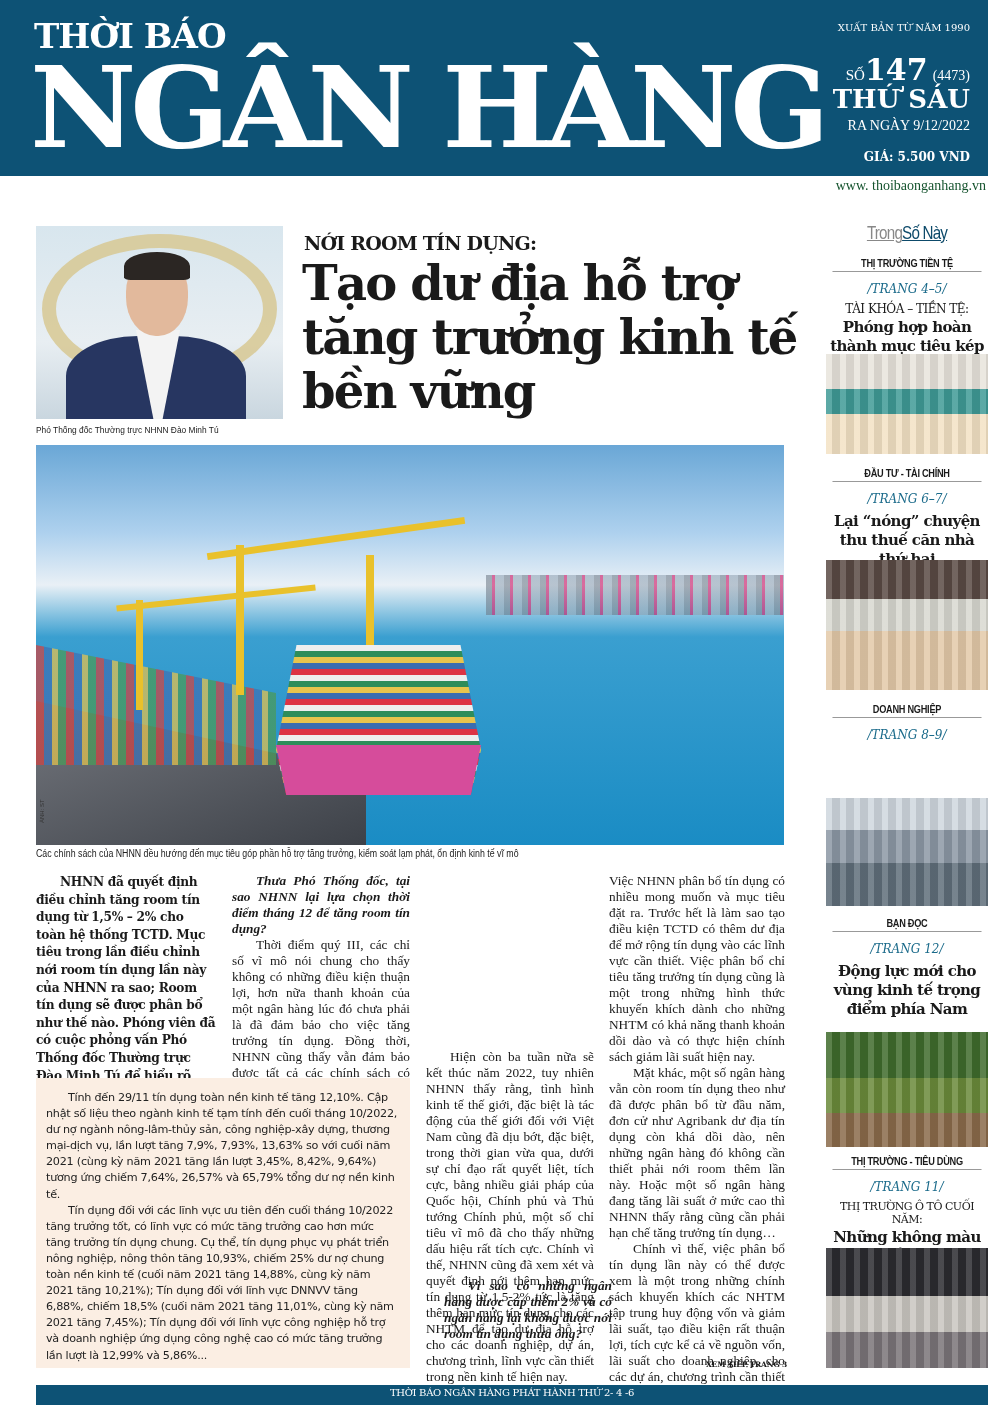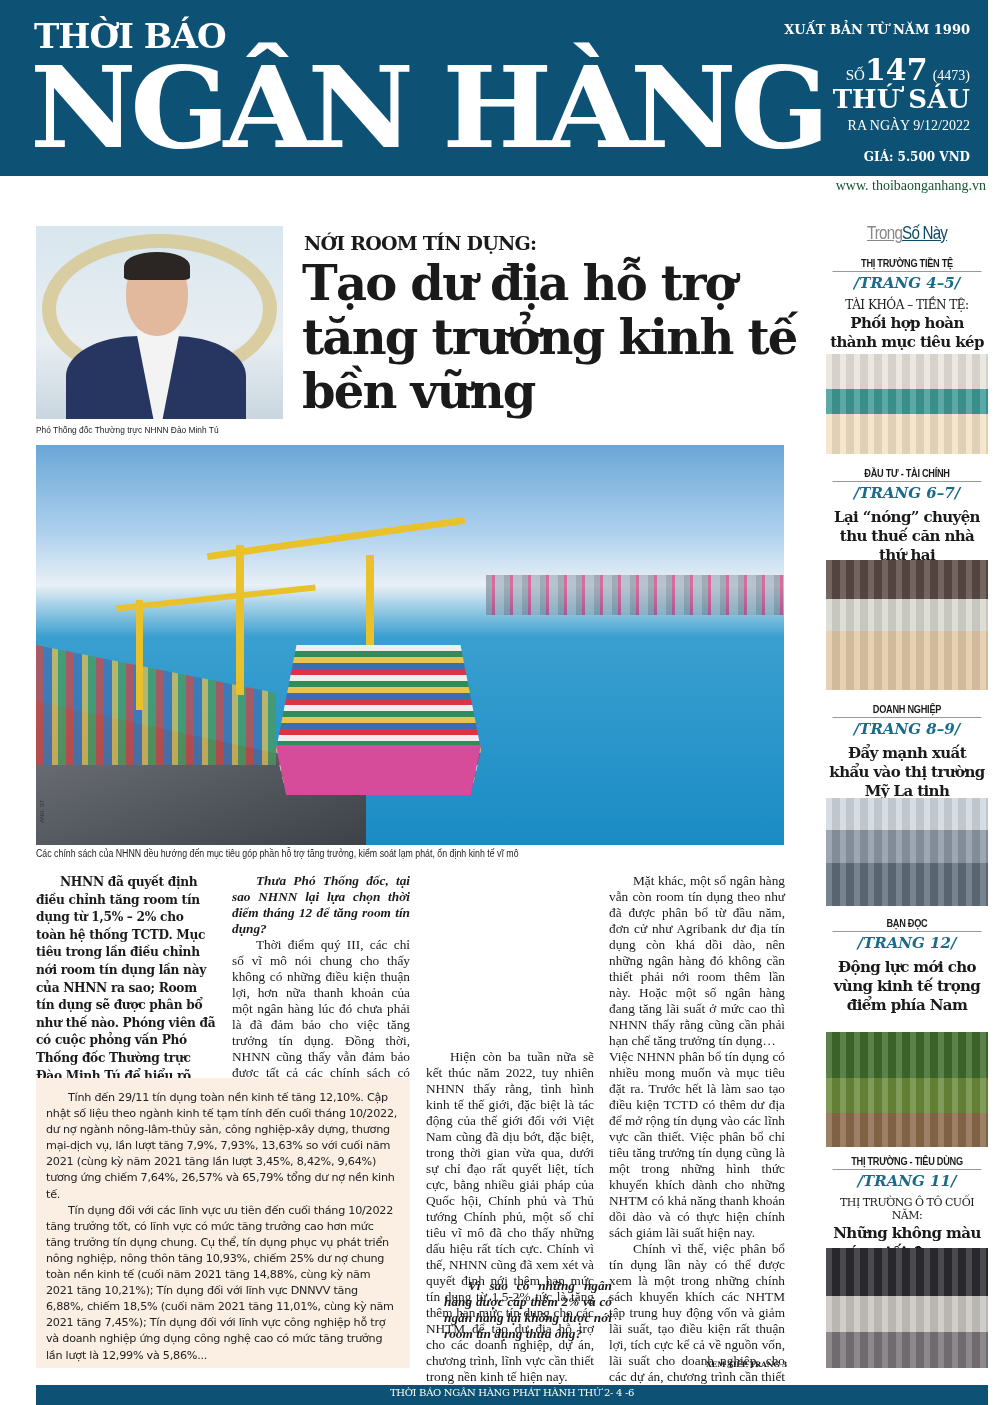--- a/index.html
+++ b/index.html
@@ -1,21 +1,21 @@
 <!DOCTYPE html>
 <html><head>
 <meta charset="utf-8">
 <style>
   * { box-sizing: border-box; margin: 0; padding: 0; }
   body { width: 1000px; height: 1405px; background: #fff; position: relative; overflow: hidden; font-family: "DejaVu Serif", serif; color: #1a1a1a; }
   .masthead { position: absolute; left: 0; top: 0; width: 988px; height: 176px; background: #0d5275; color: #fff; }
   .mast-small { position: absolute; left: 34px; top: 16px; font-family: "DejaVu Serif", serif; font-weight: 900; font-size: 34px; letter-spacing: -1px; }
   .mast-big { position: absolute; left: 30px; top: 52px; font-family: "DejaVu Serif", serif; font-weight: 900; font-size: 112px; line-height: 112px; letter-spacing: -6px; transform: scaleX(1.04); transform-origin: left; }
   .mast-agency { position: absolute; left: 386px; top: 18px; font-family: "Liberation Serif", serif; font-size: 19px; letter-spacing: 0.3px; }
-  .mast-since { position: absolute; right: 18px; top: 22px; font-family: "DejaVu Serif", serif; font-weight: bold; font-size: 13px; }
+  .mast-since { position: absolute; right: 18px; top: 22px; font-family: "DejaVu Serif", serif; font-weight: normal; font-size: 10px; }
   .mast-issue { position: absolute; right: 18px; top: 52px; text-align: right; }
   .mast-issue .so { font-family: "Liberation Serif", serif; font-size: 15px; }
   .mast-issue .num { font-family: "DejaVu Serif", serif; font-weight: 900; font-size: 30px; }
   .mast-issue .paren { font-family: "Liberation Serif", serif; font-size: 14px; }
   .mast-day { position: absolute; right: 18px; top: 84px; font-family: "DejaVu Serif", serif; font-weight: 900; font-size: 26px; }
   .mast-date { position: absolute; right: 18px; top: 118px; font-family: "Liberation Serif", serif; font-size: 14px; }
   .mast-price { position: absolute; right: 18px; top: 150px; font-family: "DejaVu Serif", serif; font-weight: bold; font-size: 12px; }
   .website { position: absolute; right: 14px; top: 178px; font-family: "Liberation Serif", serif; font-size: 14px; color: #14532d; }
 
   .portrait { position: absolute; left: 36px; top: 226px; width: 247px; height: 193px; overflow: hidden; background: linear-gradient(180deg,#d8e6ee 0%,#e8eef2 60%,#c9d6df 100%); }
@@ -52,21 +52,21 @@
 
   .boxout { position: absolute; left: 36px; top: 1078px; width: 374px; height: 290px; background: #fbeee3; padding: 12px 12px 0 10px; font-family: "DejaVu Sans", sans-serif; font-size: 11.2px; line-height: 16.1px; letter-spacing: -0.25px; color: #222; }
   .boxout p { text-indent: 22px; }
 
   .sidebar { position: absolute; left: 826px; top: 222px; width: 162px; }
   .sb-title { text-align: center; font-family: "Liberation Sans", sans-serif; font-size: 19px; letter-spacing: -1px; transform: scaleX(0.8); }
   .sb-title .t1 { color: #888; text-decoration: underline; }
   .sb-title .t2 { color: #0d4a6a; text-decoration: underline; }
   .sb-item { position: absolute; left: 0; width: 162px; text-align: center; }
   .sb-section { font-family: "Liberation Sans", sans-serif; font-weight: bold; font-size: 10px; letter-spacing: -0.3px; border-bottom: 1px solid #999; padding-bottom: 2px; transform: scaleX(0.92); }
-  .sb-page { font-family: "DejaVu Serif", serif; font-weight: bold; font-style: italic; font-size: 15px; color: #1a6a8a; margin-top: 2px; }
+  .sb-page { font-family: "DejaVu Serif", serif; font-weight: normal; font-style: italic; font-size: 12px; color: #1a6a8a; margin-top: 10px; }
   .sb-kicker { font-family: "DejaVu Serif", serif; font-size: 12px; margin-top: 6px; letter-spacing: -0.5px; }
   .sb-headline { font-family: "DejaVu Serif", serif; font-weight: 900; font-size: 15px; line-height: 19px; letter-spacing: -0.6px; margin-top: 2px; }
   .sb-photo { position: absolute; left: 0; width: 162px; overflow: hidden; }
   .ph1 { top: 354px; height: 100px; background: linear-gradient(180deg,#e8e4dc 0 35%,#3f9a96 35% 60%,#f3e2c4 60%); }
   .ph2 { top: 560px; height: 130px; background: linear-gradient(180deg,#5a4a44 0 30%,#d8d8d0 30% 55%,#e3c9a8 55%); }
   .ph3 { top: 798px; height: 108px; background: linear-gradient(180deg,#cfd7de 0 30%,#8c98a5 30% 60%,#5f6e7a 60%); }
   .ph4 { top: 1032px; height: 115px; background: linear-gradient(180deg,#3f6b2c 0 40%,#6a8a3a 40% 70%,#8a6a4a 70%); }
   .ph5 { top: 1248px; height: 120px; background: linear-gradient(180deg,#2b2b30 0 40%,#c9c6c0 40% 70%,#7a7478 70%); }
   .ph-stripe { position: absolute; left: 0; right: 0; height: 100%; background: repeating-linear-gradient(90deg,rgba(255,255,255,0.15) 0 6px,rgba(0,0,0,0.08) 6px 14px); }
 
@@ -124,59 +124,58 @@
 </div>
 
 <div class="col col3" style="top:1049px;">
   <p>Hiện còn ba tuần nữa sẽ kết thúc năm 2022, tuy nhiên NHNN thấy rằng, tình hình kinh tế thế giới, đặc biệt là tác động của thế giới đối với Việt Nam cũng đã dịu bớt, đặc biệt, trong thời gian vừa qua, dưới sự chỉ đạo rất quyết liệt, tích cực, bằng nhiều giải pháp của Quốc hội, Chính phủ và Thủ tướng Chính phủ, một số chỉ tiêu vĩ mô đã cho thấy những dấu hiệu rất tích cực. Chính vì thế, NHNN cũng đã xem xét và quyết định nới thêm hạn mức tín dụng từ 1,5-2% tức là tăng thêm hạn mức tín dụng cho các NHTM để tạo dư địa hỗ trợ cho các doanh nghiệp, dự án, chương trình, lĩnh vực cần thiết trong nền kinh tế hiện nay.</p>
 </div>
 <div class="col col3b" style="top:1278px;">
   <p class="q">Vì sao có những ngân hàng được cấp thêm 2% và có ngân hàng lại không được nới room tín dụng thưa ông?</p>
 </div>
 
 <div class="col col4">
+  <p style="text-indent:0;">Việc NHNN phân bổ tín dụng có nhiều mong muốn và mục tiêu đặt ra. Trước hết là làm sao tạo điều kiện TCTD có thêm dư địa để mở rộng tín dụng vào các lĩnh vực cần thiết. Việc phân bổ chỉ tiêu tăng trưởng tín dụng cũng là một trong những hình thức khuyến khích dành cho những NHTM có khả năng thanh khoản dồi dào và có thực hiện chính sách giảm lãi suất hiện nay.</p>
   <p>Mặt khác, một số ngân hàng vẫn còn room tín dụng theo như đã được phân bổ từ đầu năm, đơn cử như Agribank dư địa tín dụng còn khá dồi dào, nên những ngân hàng đó không cần thiết phải nới room thêm lần này. Hoặc một số ngân hàng đang tăng lãi suất ở mức cao thì NHNN thấy rằng cũng cần phải hạn chế tăng trưởng tín dụng…</p>
-  <p style="text-indent:0;">Việc NHNN phân bổ tín dụng có nhiều mong muốn và mục tiêu đặt ra. Trước hết là làm sao tạo điều kiện TCTD có thêm dư địa để mở rộng tín dụng vào các lĩnh vực cần thiết. Việc phân bổ chỉ tiêu tăng trưởng tín dụng cũng là một trong những hình thức khuyến khích dành cho những NHTM có khả năng thanh khoản dồi dào và có thực hiện chính sách giảm lãi suất hiện nay.</p>
   <p>Chính vì thế, việc phân bổ tín dụng lần này có thể được xem là một trong những chính sách khuyến khích các NHTM tập trung huy động vốn và giảm lãi suất, tạo điều kiện rất thuận lợi, tích cực kể cả về nguồn vốn, lãi suất cho doanh nghiệp, cho các dự án, chương trình cần thiết của nền kinh tế.</p>
 </div>
 <div class="more">XEM TIẾP TRANG 3</div>
 
 <div class="boxout">
   <p>Tính đến 29/11 tín dụng toàn nền kinh tế tăng 12,10%. Cập nhật số liệu theo ngành kinh tế tạm tính đến cuối tháng 10/2022, dư nợ ngành nông-lâm-thủy sản, công nghiệp-xây dựng, thương mại-dịch vụ, lần lượt tăng 7,9%, 7,93%, 13,63% so với cuối năm 2021 (cùng kỳ năm 2021 tăng lần lượt 3,45%, 8,42%, 9,64%) tương ứng chiếm 7,64%, 26,57% và 65,79% tổng dư nợ nền kinh tế.</p>
   <p>Tín dụng đối với các lĩnh vực ưu tiên đến cuối tháng 10/2022 tăng trưởng tốt, có lĩnh vực có mức tăng trưởng cao hơn mức tăng trưởng tín dụng chung. Cụ thể, tín dụng phục vụ phát triển nông nghiệp, nông thôn tăng 10,93%, chiếm 25% dư nợ chung toàn nền kinh tế (cuối năm 2021 tăng 14,88%, cùng kỳ năm 2021 tăng 10,21%); Tín dụng đối với lĩnh vực DNNVV tăng 6,88%, chiếm 18,5% (cuối năm 2021 tăng 11,01%, cùng kỳ năm 2021 tăng 7,45%); Tín dụng đối với lĩnh vực công nghiệp hỗ trợ và doanh nghiệp ứng dụng công nghệ cao có mức tăng trưởng lần lượt là 12,99% và 5,86%...</p>
 </div>
 
 <aside class="sidebar">
   <div class="sb-title">
     <span class="t1">Trong</span><span class="t2">Số Này</span>
   </div>
 
   <div class="sb-item" style="top:36px;">
     <div class="sb-section">THỊ TRƯỜNG TIỀN TỆ</div>
     <div class="sb-page">/TRANG 4–5/</div>
     <div class="sb-kicker">TÀI KHÓA – TIỀN TỆ:</div>
-    <div class="sb-headline">Phối hợp hoàn thành mục tiêu kép</div>
+    <div class="sb-headline">Phóng hợp hoàn thành mục tiêu kép</div>
   </div>
   <div class="sb-photo ph1" style="top:132px;">
       <div class="ph-stripe"></div>
     </div>
 
   <div class="sb-item" style="top:246px;">
     <div class="sb-section">ĐẦU TƯ - TÀI CHÍNH</div>
     <div class="sb-page">/TRANG 6–7/</div>
     <div class="sb-headline" style="margin-top:6px;">Lại “nóng” chuyện thu thuế căn nhà thứ hai</div>
   </div>
   <div class="sb-photo ph2" style="top:338px;">
       <div class="ph-stripe"></div>
     </div>
 
   <div class="sb-item" style="top:482px;">
     <div class="sb-section">DOANH NGHIỆP</div>
     <div class="sb-page">/TRANG 8–9/</div>
-    <div class="sb-headline" style="margin-top:6px;">Đẩy mạnh xuất khẩu vào thị trường Mỹ La tinh</div>
   </div>
   <div class="sb-photo ph3" style="top:576px;">
       <div class="ph-stripe"></div>
     </div>
 
   <div class="sb-item" style="top:696px;">
     <div class="sb-section">BẠN ĐỌC</div>
     <div class="sb-page">/TRANG 12/</div>
     <div class="sb-headline" style="margin-top:6px;">Động lực mới cho vùng kinh tế trọng điểm phía Nam</div>
   </div>

